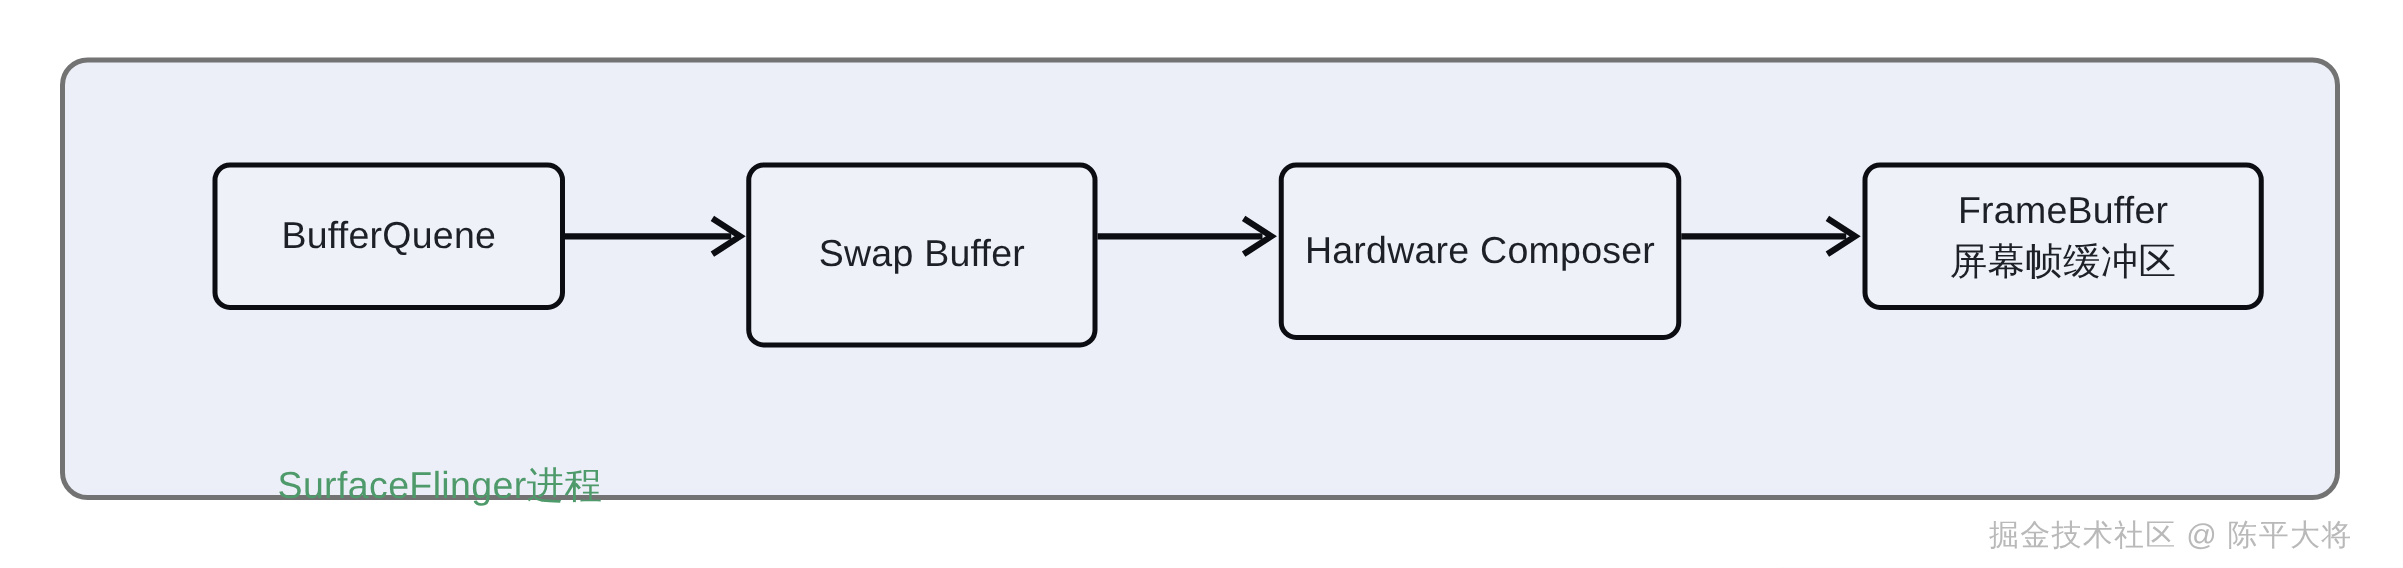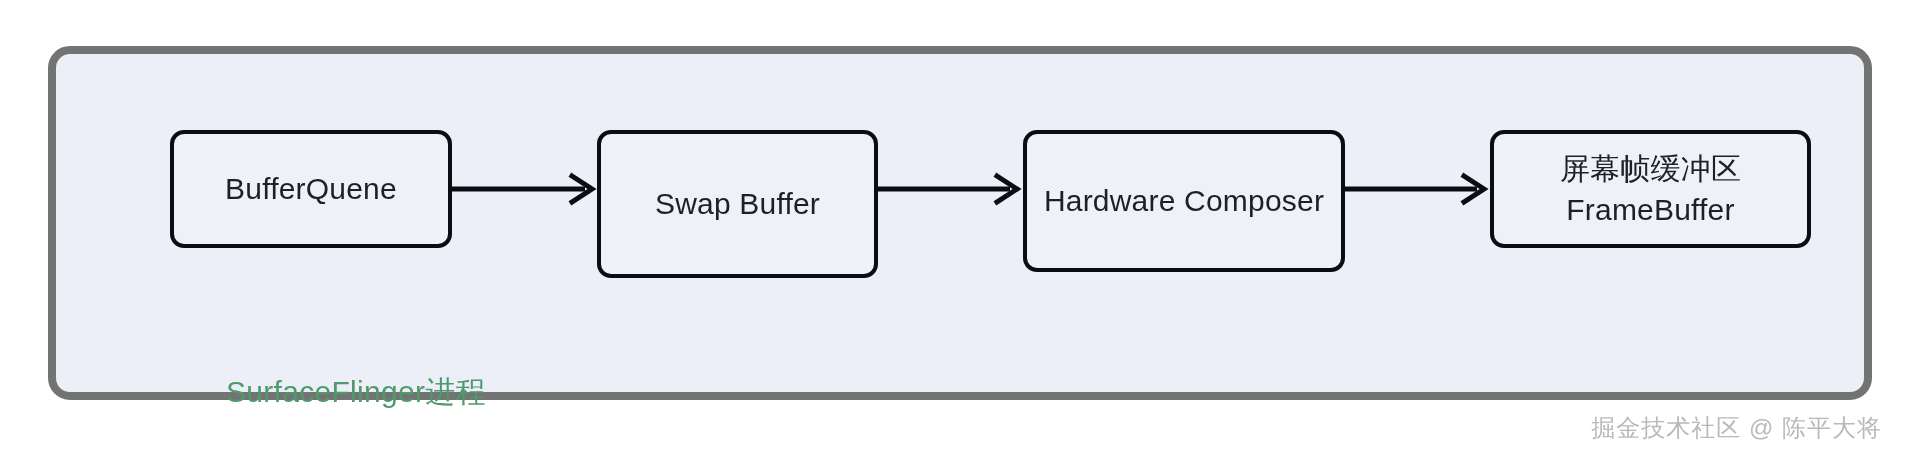--- a/index.html
+++ b/index.html
@@ -26,21 +26,21 @@
 
   
   #process-container {
     position: absolute;
     left: 48px;
     top: 46px;
     width: 1824px;
     height: 354px;
     box-sizing: border-box;
     background: #eceff8;
-    border: 8px solid #737373;
+    border: 4px solid #737373;
     border-radius: 22px;
   }
 
   
   .node-box {
     position: absolute;
     box-sizing: border-box;
     background: #eff1f9;
     border: 4px solid #0b0d12;
     border-radius: 14px;
@@ -151,19 +151,19 @@
   <div class="node-box" id="node-hardwarecomposer">
     <span class="node-line">Hardware Composer</span>
   </div>
 
   <svg class="arrow" id="arrow-3" viewBox="0 0 146 32">
     <line x1="0" y1="16" x2="132" y2="16" stroke="#0b0d12" stroke-width="5"></line>
     <polyline points="119,3 139,16 119,29" fill="none" stroke="#0b0d12" stroke-width="5" stroke-linecap="square" stroke-linejoin="miter"></polyline>
   </svg>
 
   <div class="node-box" id="node-framebuffer">
+    <span class="node-line">FrameBuffer</span>
     <span class="node-line">屏幕帧缓冲区</span>
-    <span class="node-line">FrameBuffer</span>
   </div>
 
   <div id="watermark">掘金技术社区 @ 陈平大将</div>
 
 </div>
 
 </body></html>

